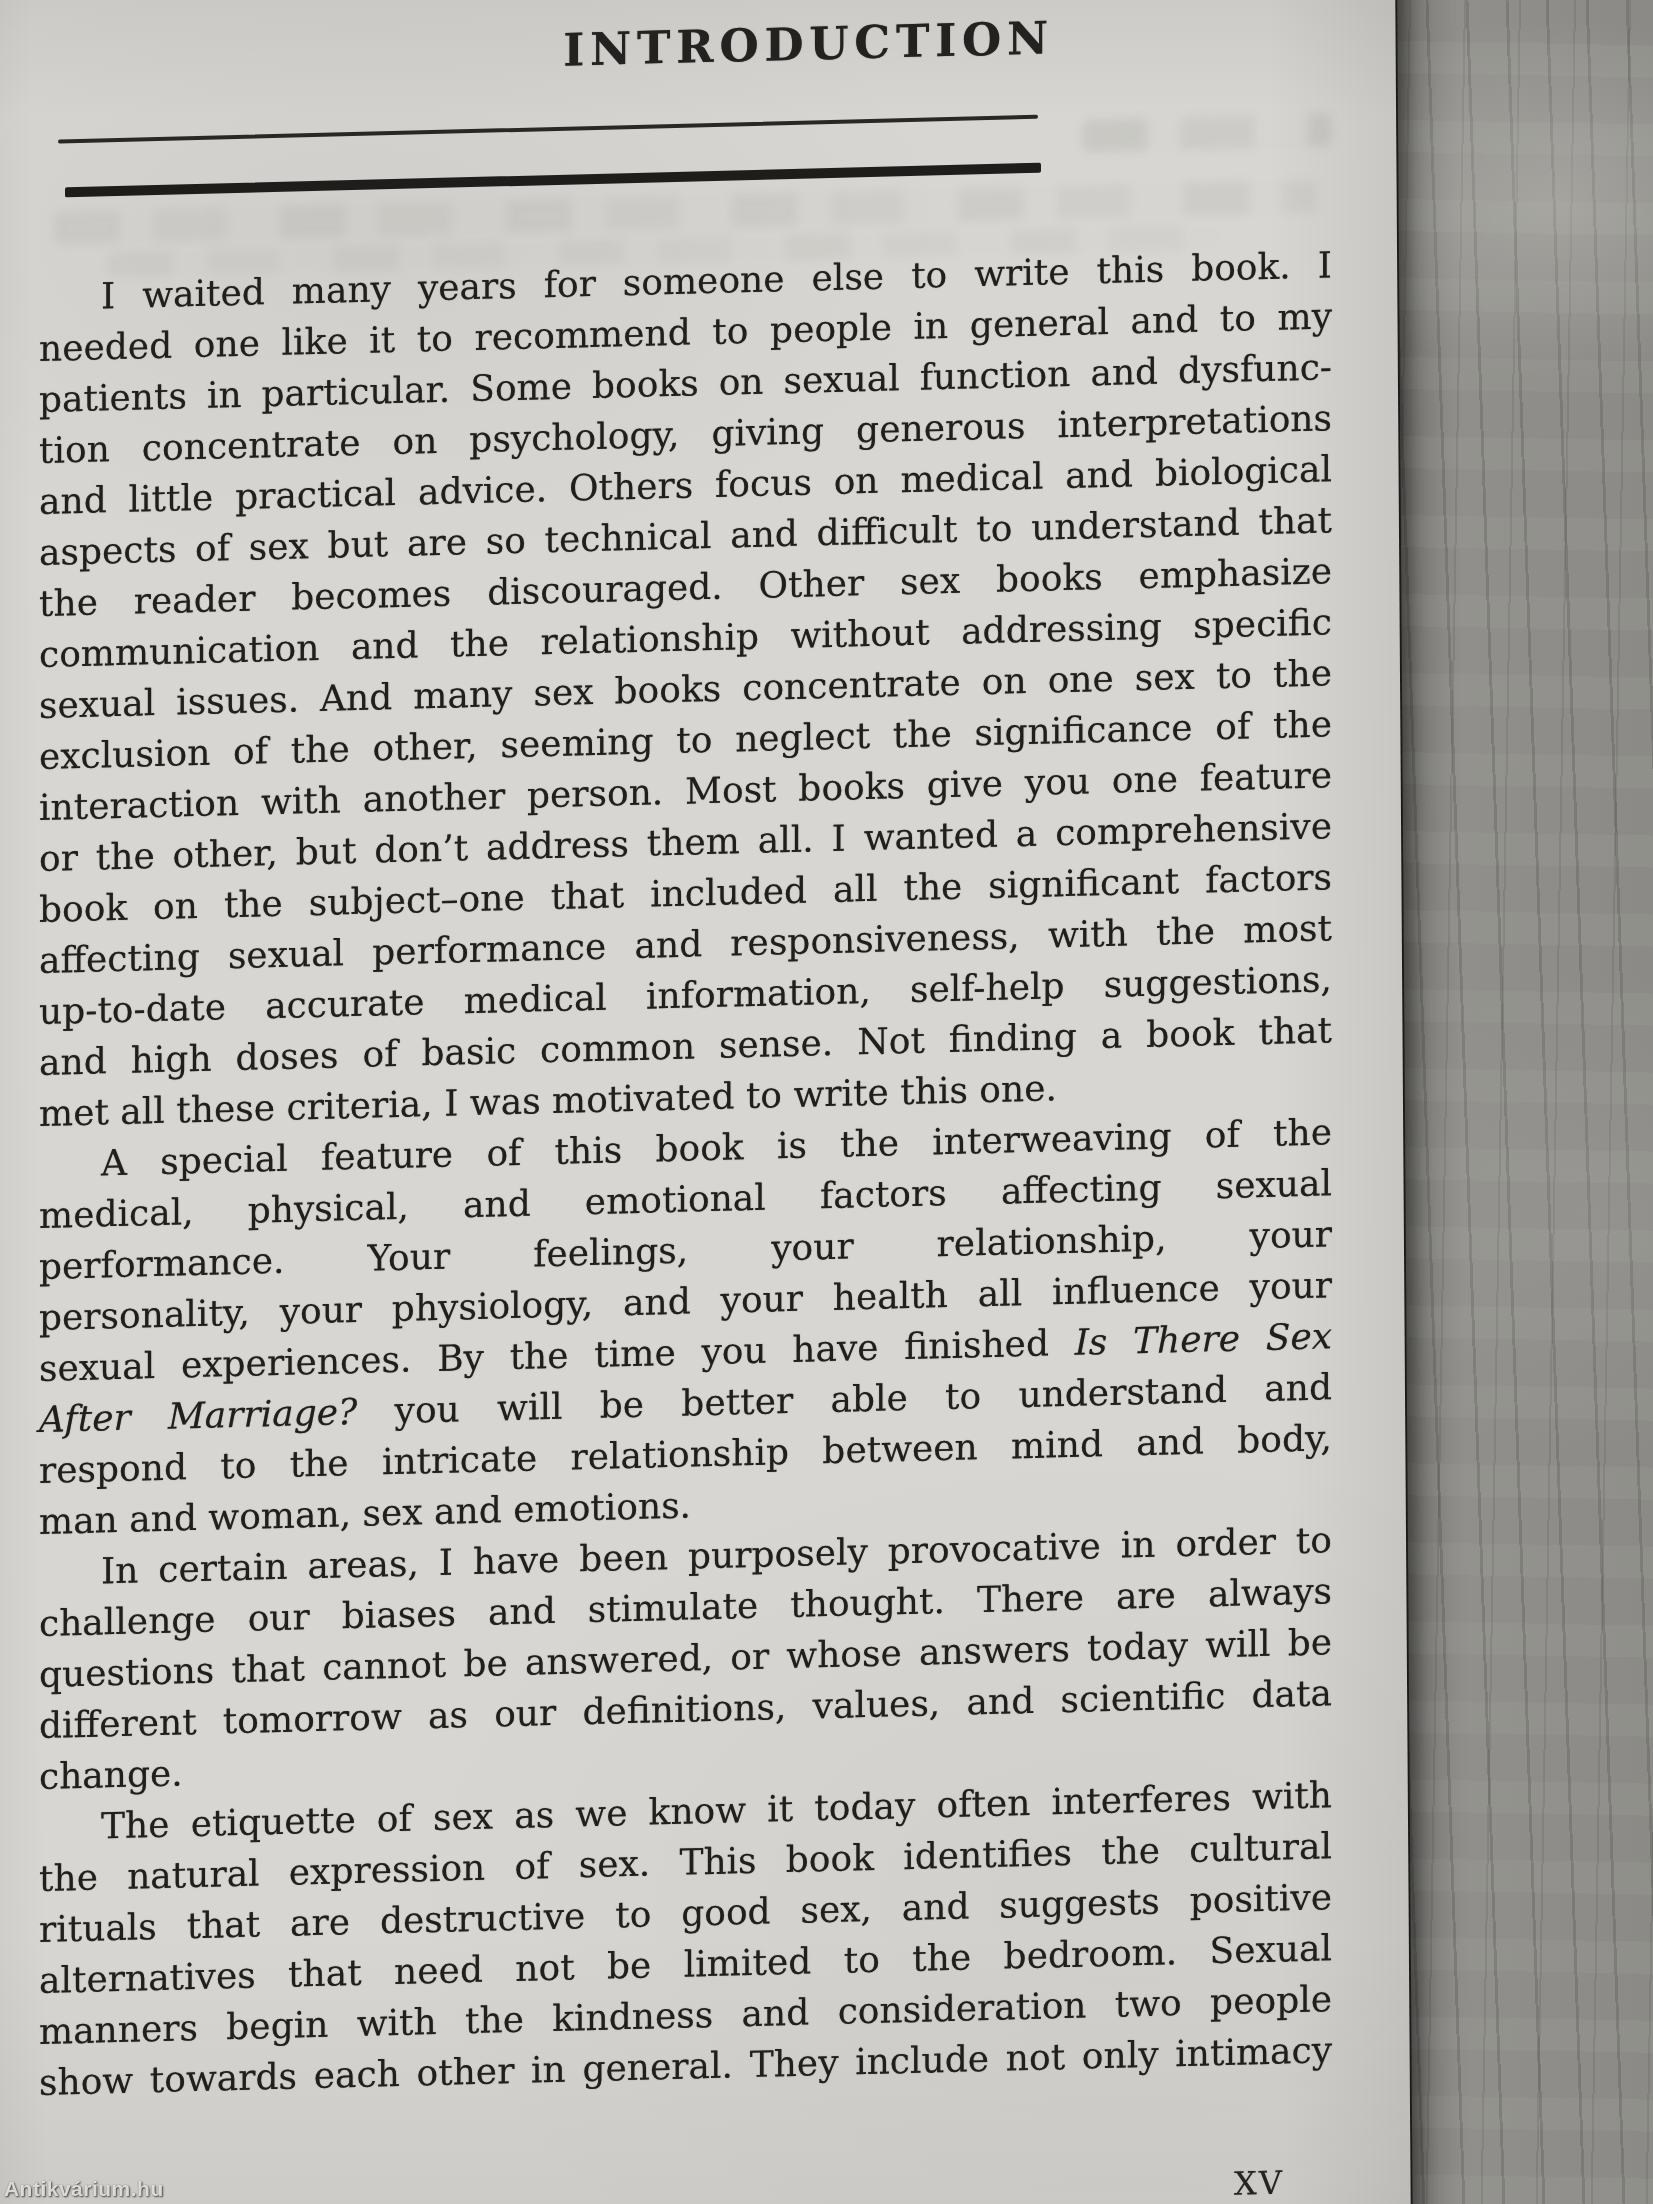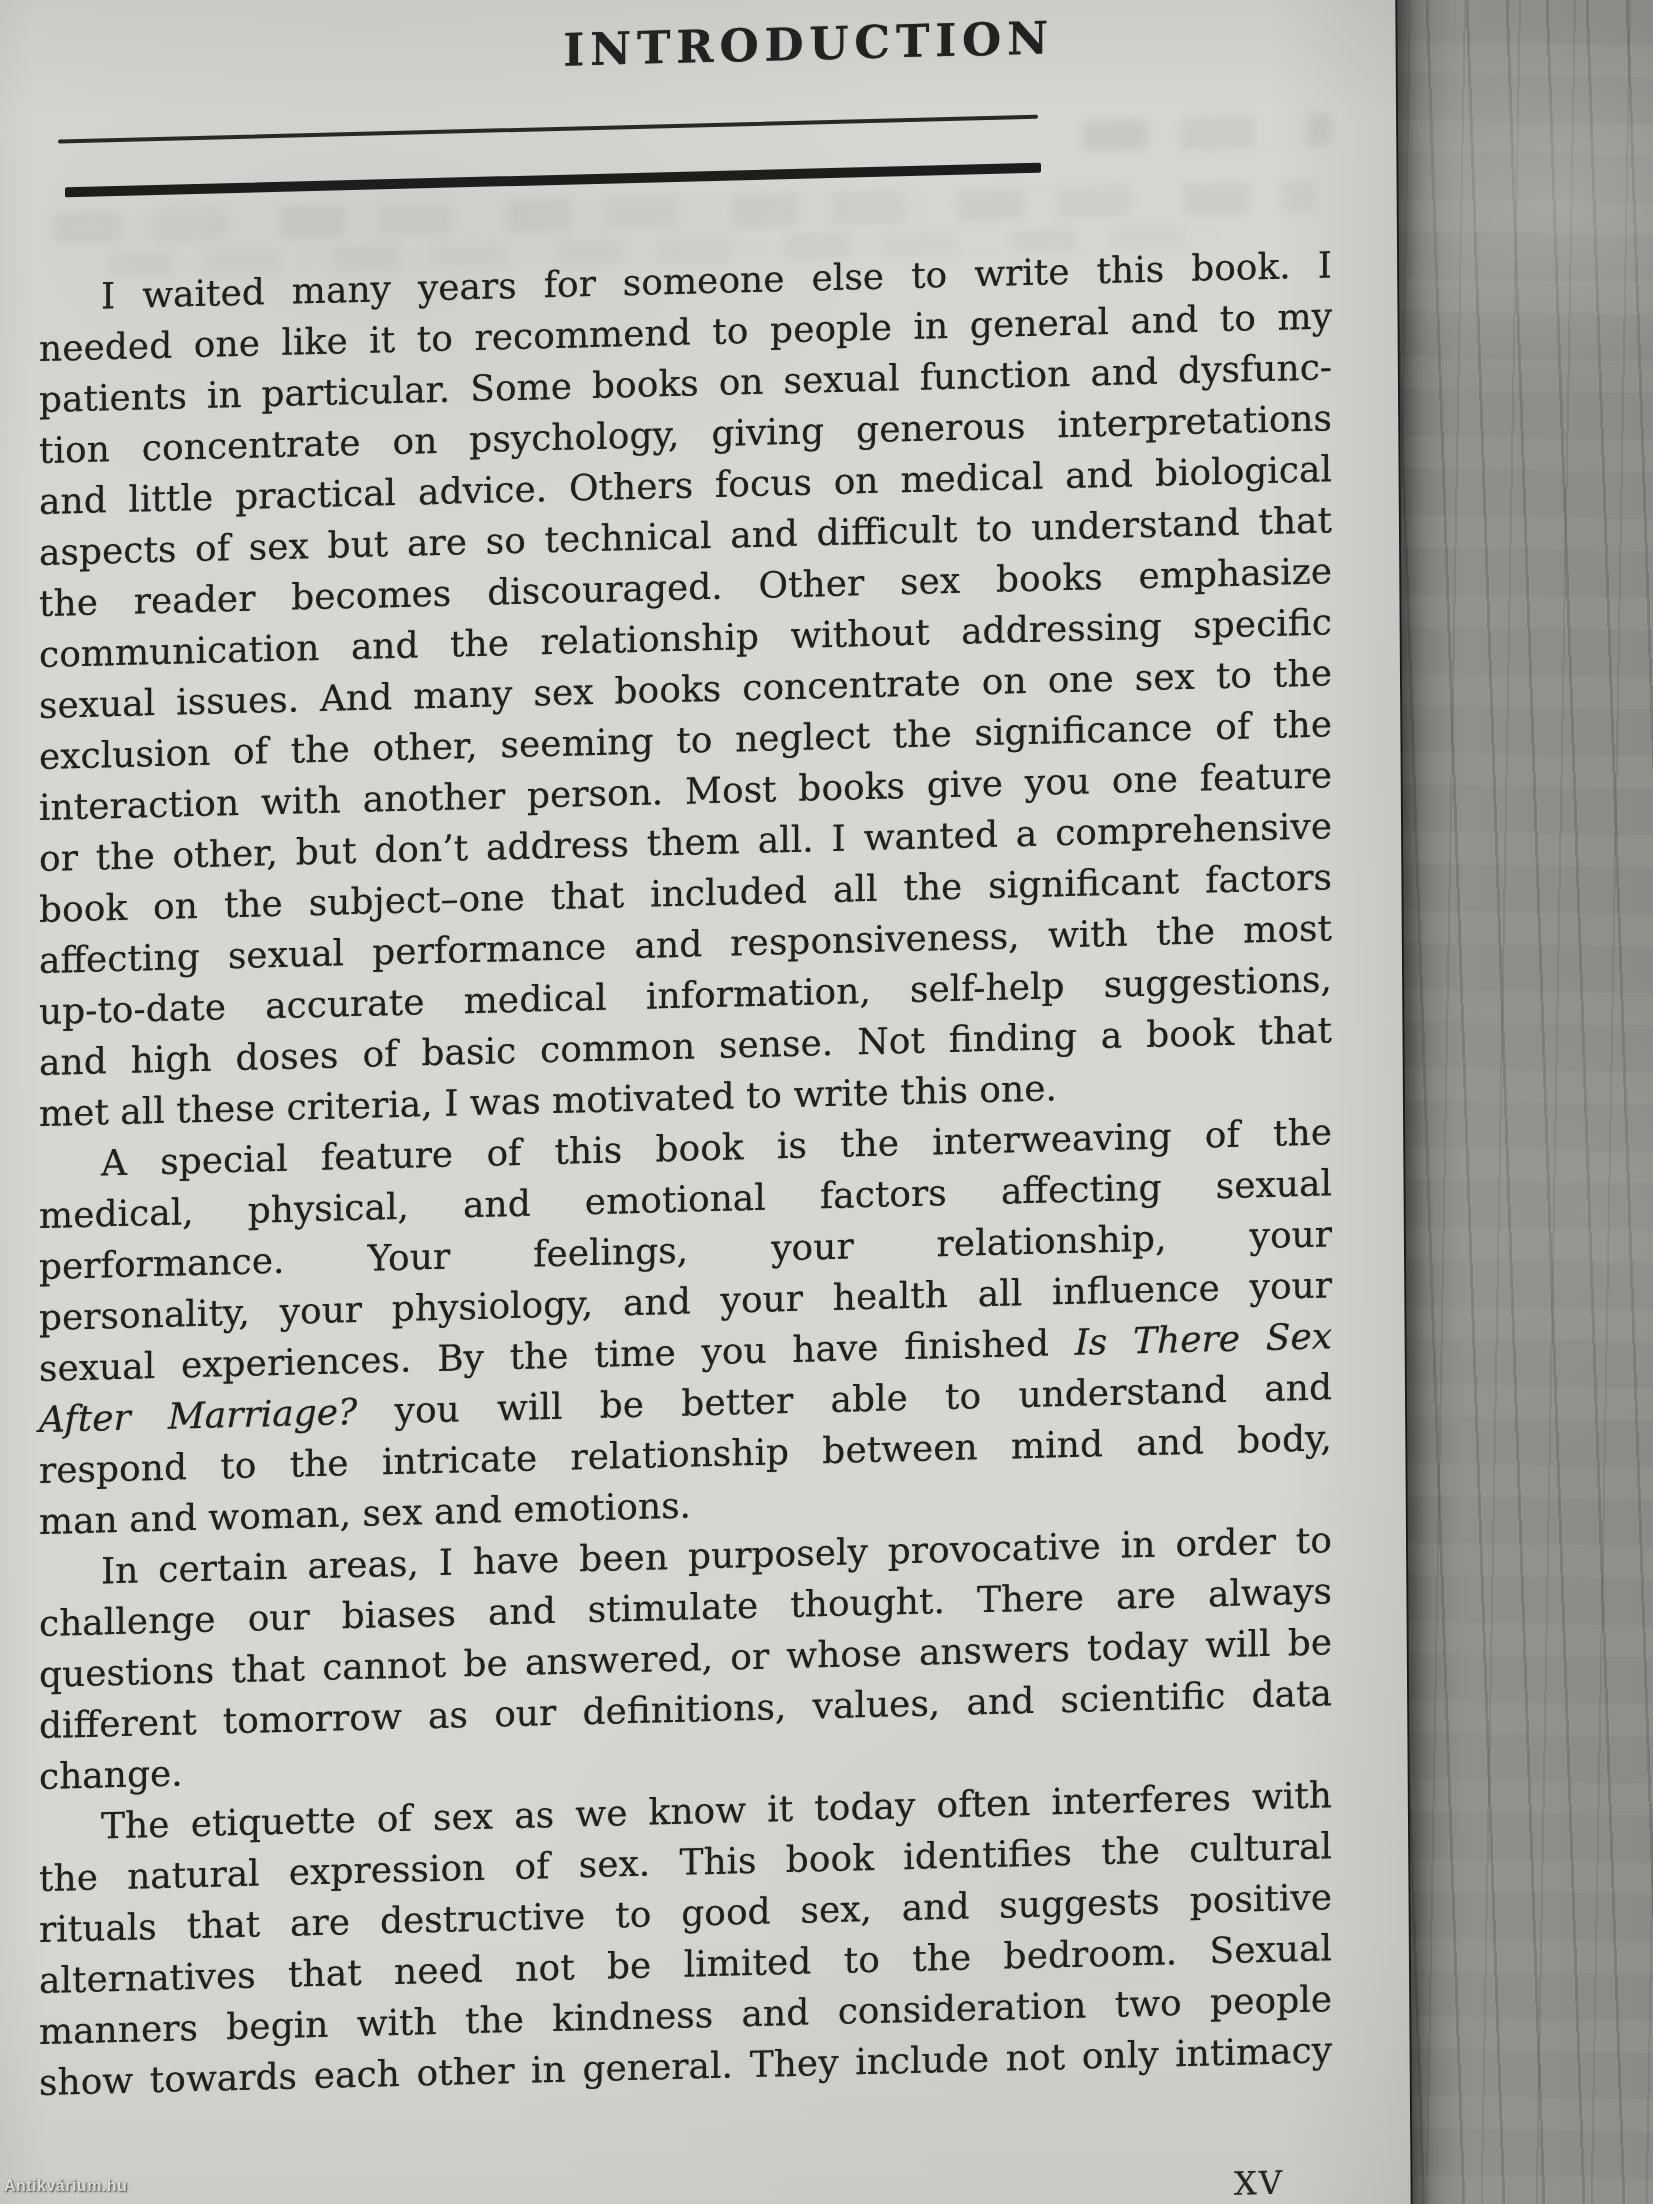--- a/index.html
+++ b/index.html
@@ -87,21 +87,21 @@
   .page-number {
     position: absolute; left: 1195px; top: 2195px;
     font-size: 32px; letter-spacing: 1.9px;
     color: #262422;
     text-shadow: 0 0 1px rgba(33,31,29,0.5);
   }
 
   .watermark {
     position: absolute; left: 3.9px; top: 2177px;
     font-family: "Liberation Sans", "DejaVu Sans", sans-serif;
-    font-size: 16px; font-weight: bold; letter-spacing: 0.5px;
+    font-size: 21px; font-weight: bold; letter-spacing: 0.5px;
     color: rgba(243,243,240,0.85);
     text-shadow: 1px 1px 1.9px rgba(45,45,42,0.85), 0 0 1px rgba(70,70,66,0.7);
   }
 </style>
 </head>
 <body>
 
 <div id="canvas">
 
   <div class="edge-strip"></div>

